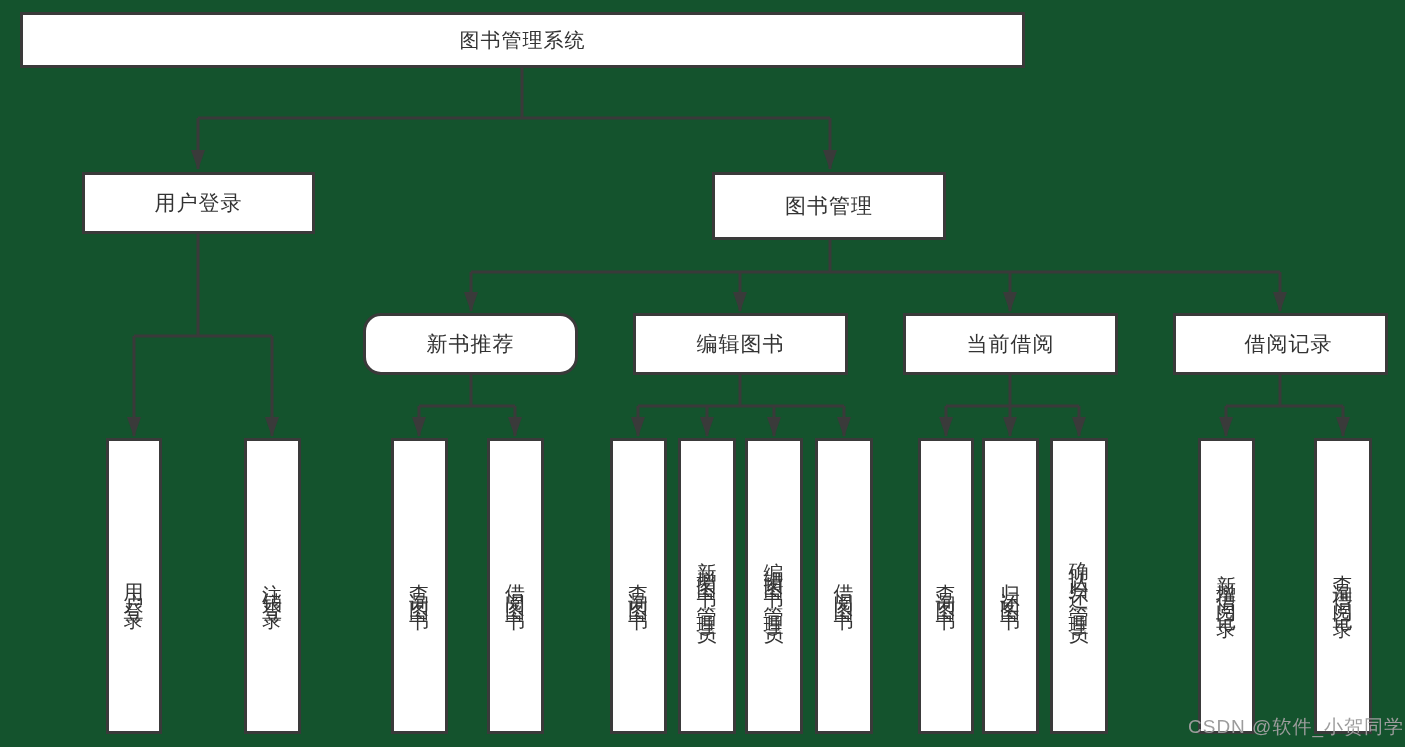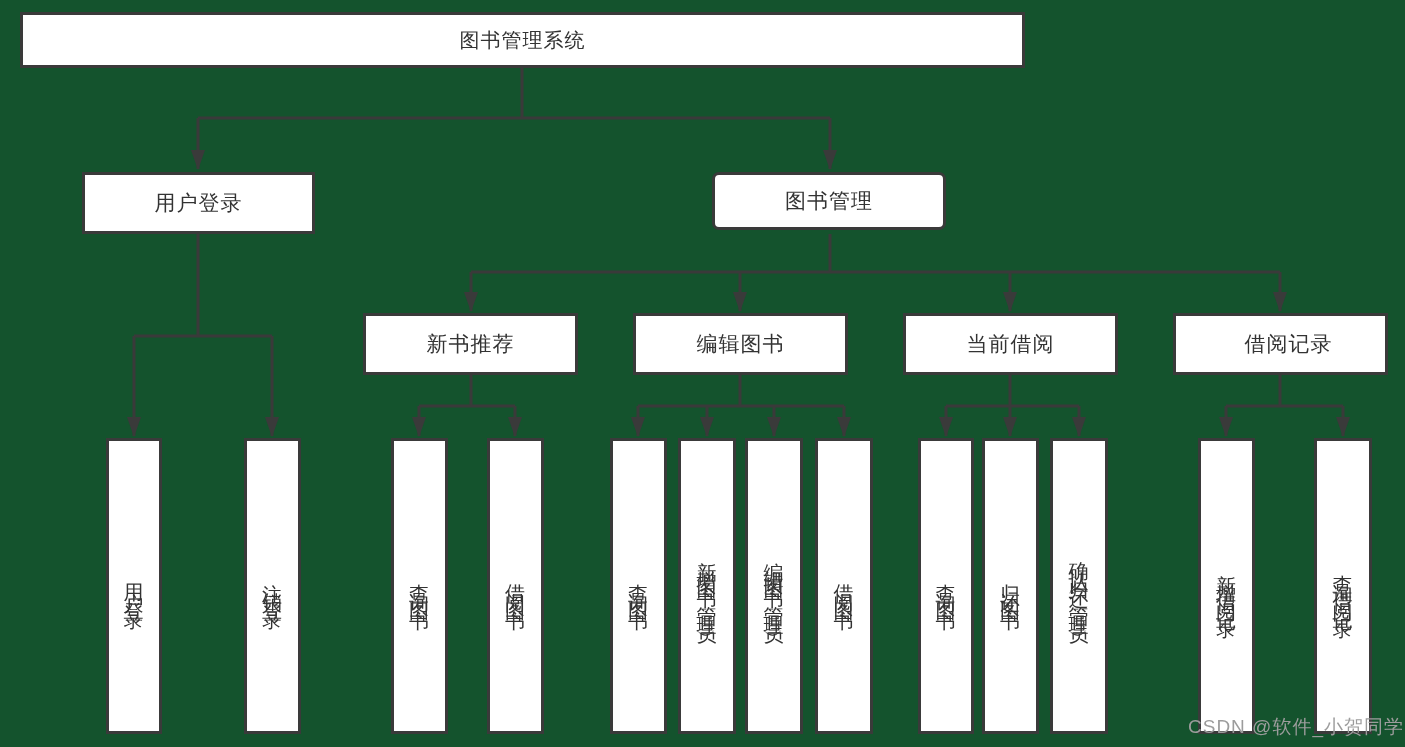--- a/index.html
+++ b/index.html
@@ -67,23 +67,23 @@
 
       <path d="M1280,375 V406 M1226,406 H1343"></path>
       <line x1="1226" y1="406" x2="1226" y2="436" marker-end="url(#arrow)"></line>
       <line x1="1343" y1="406" x2="1343" y2="436" marker-end="url(#arrow)"></line>
     </g>
   </svg>
 
   <div class="box hbox root" style="left:20px;top:12px;width:1005px;height:56px;">图书管理系统</div>
 
   <div class="box hbox" style="left:82px;top:172px;width:233px;height:62px;">用户登录</div>
-  <div class="box hbox" style="left:712px;top:172px;width:234px;height:58px;border-radius:7px;">图书管理</div>
+  <div class="box hbox" style="left:712px;top:172px;width:234px;height:68px;">图书管理</div>
 
-  <div class="box hbox" style="left:363px;top:313px;width:215px;height:62px;">新书推荐</div>
+  <div class="box hbox" style="left:363px;top:313px;width:215px;height:62px;border-radius:18px;">新书推荐</div>
   <div class="box hbox" style="left:633px;top:313px;width:215px;height:62px;">编辑图书</div>
   <div class="box hbox" style="left:903px;top:313px;width:215px;height:62px;text-align:center;">当前借阅</div>
   <div class="box hbox" style="left:1173px;top:313px;width:215px;height:62px;padding-left:16px;">借阅记录</div>
 
   <div class="box vbox" style="left:106px;top:438px;width:56px;height:296px;">用户登录</div>
   <div class="box vbox" style="left:244px;top:438px;width:57px;height:296px;">注销登录</div>
 
   <div class="box vbox" style="left:391px;top:438px;width:57px;height:296px;">查询图书</div>
   <div class="box vbox" style="left:487px;top:438px;width:57px;height:296px;">借阅图书</div>
 

